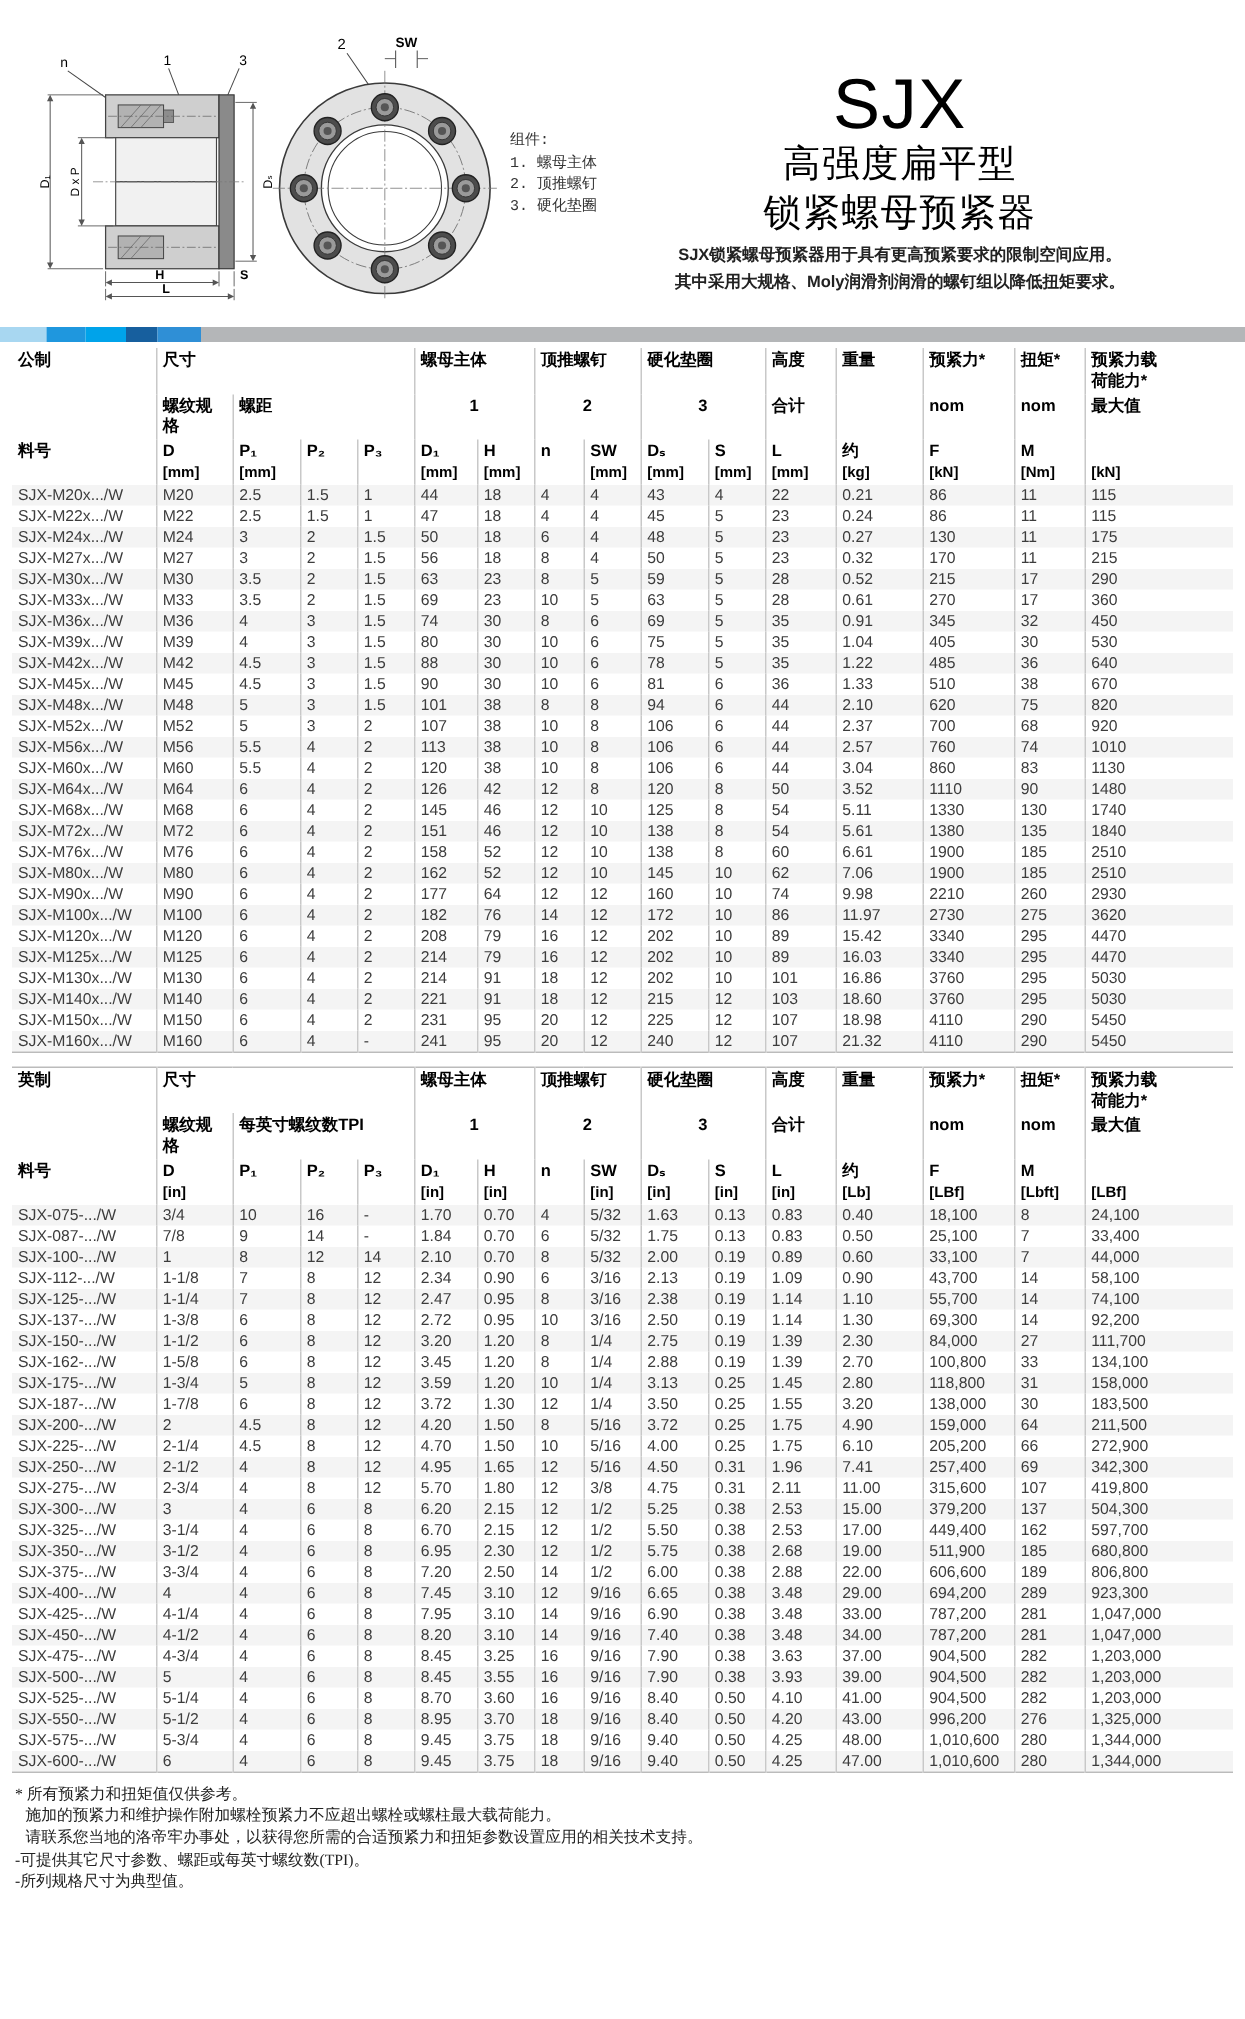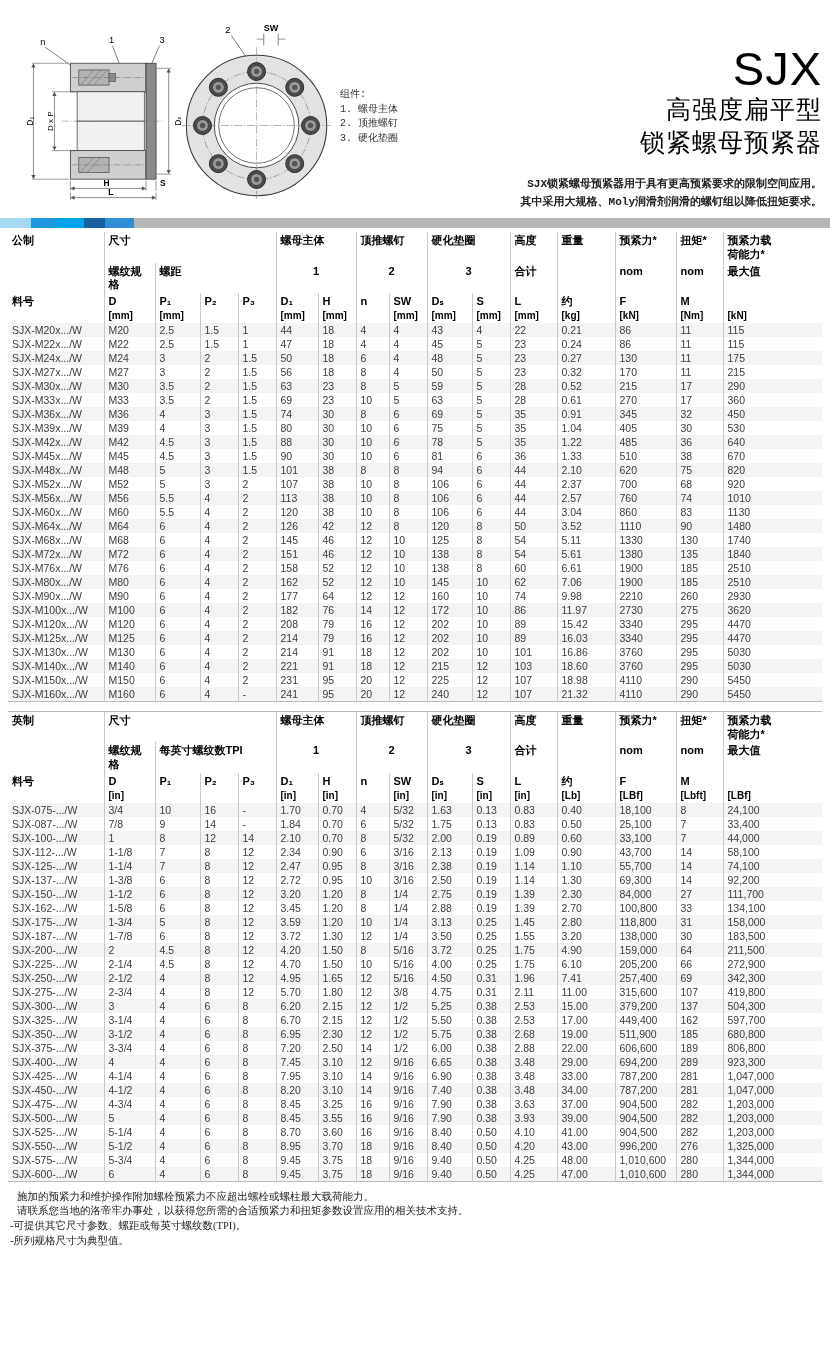--- a/index.html
+++ b/index.html
@@ -4,24 +4,24 @@
 <style>
   html,body{margin:0;padding:0;background:#fff;}
   body{width:830px;font-family:"Liberation Sans","DejaVu Sans",sans-serif;color:#1a1a1a;}
   .page{position:relative;width:830px;height:1346px;overflow:hidden;background:#fff;}
 
   
   .hero{position:relative;height:218px;}
   .svgwrap{position:absolute;}
   .legend{position:absolute;left:340px;top:88px;font-family:Liberation Mono, monospace;
           font-size:10px;color:#333;line-height:1.45;}
-  .title-block{position:absolute;top:44px;right:8px;text-align:right;width:420px;}
+  .title-block{position:absolute;top:44px;right:20px;text-align:center;width:420px;}
   .brand{font-size:47px;font-weight:400;letter-spacing:1px;line-height:1.05;color:#000;}
   .subtitle{font-size:25px;font-weight:400;letter-spacing:1px;line-height:1.3;color:#000000;}
-  .desc{margin-top:18px;font-family:Liberation Mono, monospace;
+  .desc{margin-top:4px;font-family:Liberation Sans, sans-serif;
         font-size:11px;font-weight:bold;color:#222;line-height:1.6;}
 
   
   .bar{display:flex;height:10px;width:830px;}
   .bar div{height:10px;}
 
   
   table{border-collapse:collapse;table-layout:fixed;width:814px;margin:4px 0 0 8px;
         font-size:10.5px;color:#3c3c3c;}
   table{border-bottom:1px solid #bbb;}
@@ -1343,19 +1343,20 @@
           <td>4.25</td>
           <td>47.00</td>
           <td>1,010,600</td>
           <td>280</td>
           <td>1,344,000</td>
         </tr>
       </tbody>
     </table>
 
   <div class="notes">
+    <div>* 所有预紧力和扭矩值仅供参考。</div>
     <div class="ind">施加的预紧力和维护操作附加螺栓预紧力不应超出螺栓或螺柱最大载荷能力。</div>
     <div class="ind">请联系您当地的洛帝牢办事处，以获得您所需的合适预紧力和扭矩参数设置应用的相关技术支持。</div>
     <div>-可提供其它尺寸参数、螺距或每英寸螺纹数(TPI)。</div>
     <div>-所列规格尺寸为典型值。</div>
   </div>
 
 </div>
 
 </body></html>

